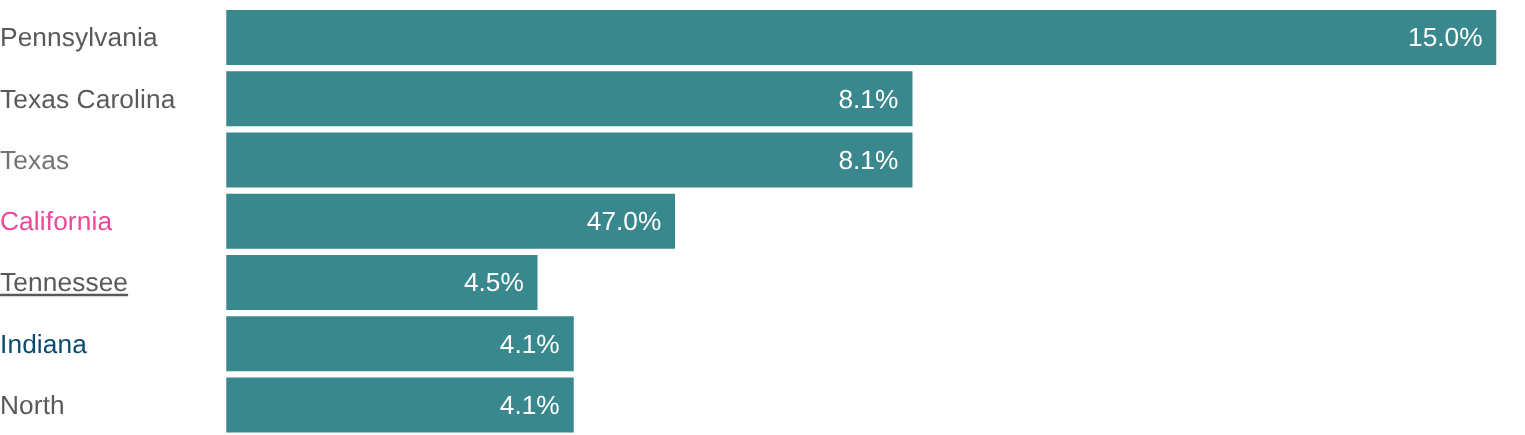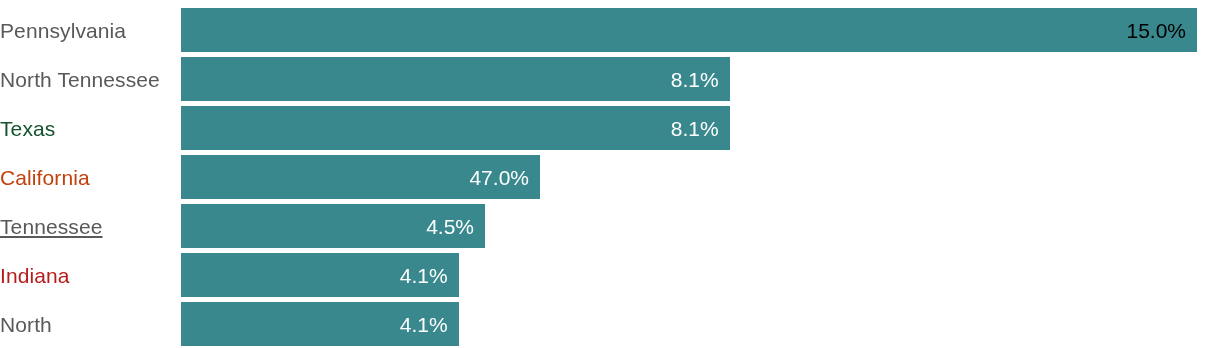--- a/index.html
+++ b/index.html
@@ -66,63 +66,63 @@
 </style>
 </head>
 <body style="background: rgb(255, 255, 255);">
 
 <div id="chart">
 
   <div class="row">
     <div class="cat-label" style="color: rgb(88, 89, 91);">Pennsylvania</div>
     <div class="bar-area">
       <div class="bar" style="width: 1016px; background: rgb(56, 136, 141);">
-        <span class="bar-value" style="color: #000000;">15.0%</span>
+        <span class="bar-value" style="color: #ffffff;">15.0%</span>
       </div>
     </div>
   </div>
 
   <div class="row">
-    <div class="cat-label" style="color: rgb(88, 89, 91);">North Tennessee</div>
+    <div class="cat-label" style="color: rgb(88, 89, 91);">Texas Carolina</div>
     <div class="bar-area">
       <div class="bar" style="width: 548.64px; background: rgb(56, 136, 141);">
         <span class="bar-value" style="color: rgb(255, 255, 255);">8.1%</span>
       </div>
     </div>
   </div>
 
   <div class="row">
-    <div class="cat-label" style="color: #14532d;">Texas</div>
+    <div class="cat-label" style="color: #737373;">Texas</div>
     <div class="bar-area">
       <div class="bar" style="width: 548.64px; background: rgb(56, 136, 141);">
         <span class="bar-value" style="color: rgb(255, 255, 255);">8.1%</span>
       </div>
     </div>
   </div>
 
   <div class="row">
-    <div class="cat-label" style="color: #c2410c;">California</div>
+    <div class="cat-label" style="color: #ec4899;">California</div>
     <div class="bar-area">
       <div class="bar" style="width: 358.987px; background: rgb(56, 136, 141);">
         <span class="bar-value" style="color: rgb(255, 255, 255);">47.0%</span>
       </div>
     </div>
   </div>
 
   <div class="row">
     <div class="cat-label" style="color: rgb(88, 89, 91); text-decoration: underline;">Tennessee</div>
     <div class="bar-area">
-      <div class="bar" style="width: 304px; background: rgb(56, 136, 141);">
+      <div class="bar" style="width: 249px; background: rgb(56, 136, 141);">
         <span class="bar-value" style="color: rgb(255, 255, 255);">4.5%</span>
       </div>
     </div>
   </div>
 
   <div class="row">
-    <div class="cat-label" style="color: #b91c1c;">Indiana</div>
+    <div class="cat-label" style="color: #0c4a6e;">Indiana</div>
     <div class="bar-area">
       <div class="bar" style="width: 277.707px; background: rgb(56, 136, 141);">
         <span class="bar-value" style="color: rgb(255, 255, 255);">4.1%</span>
       </div>
     </div>
   </div>
 
   <div class="row">
     <div class="cat-label" style="color: rgb(88, 89, 91);">North</div>
     <div class="bar-area">

